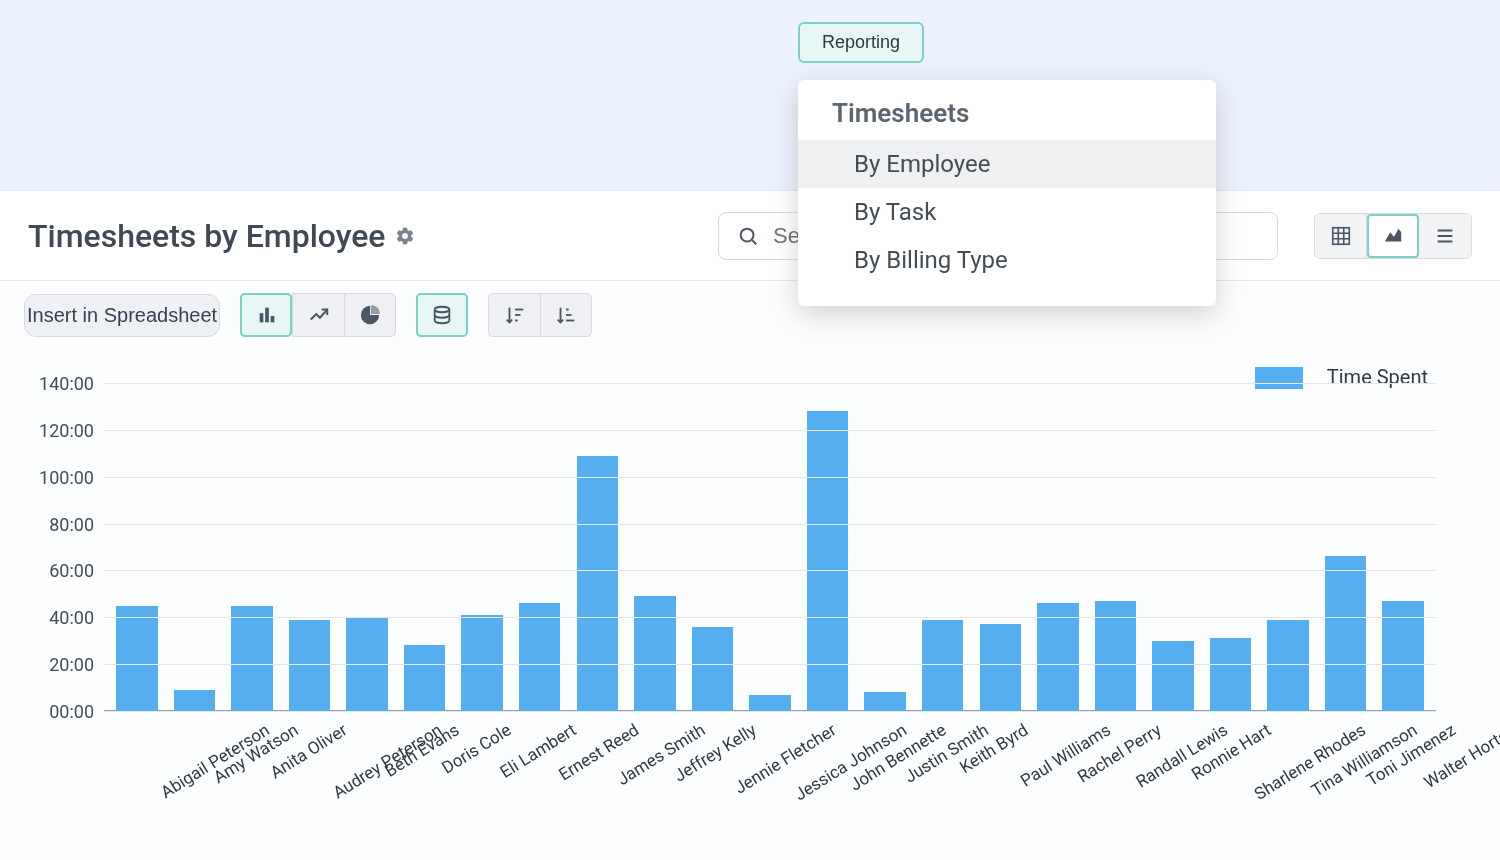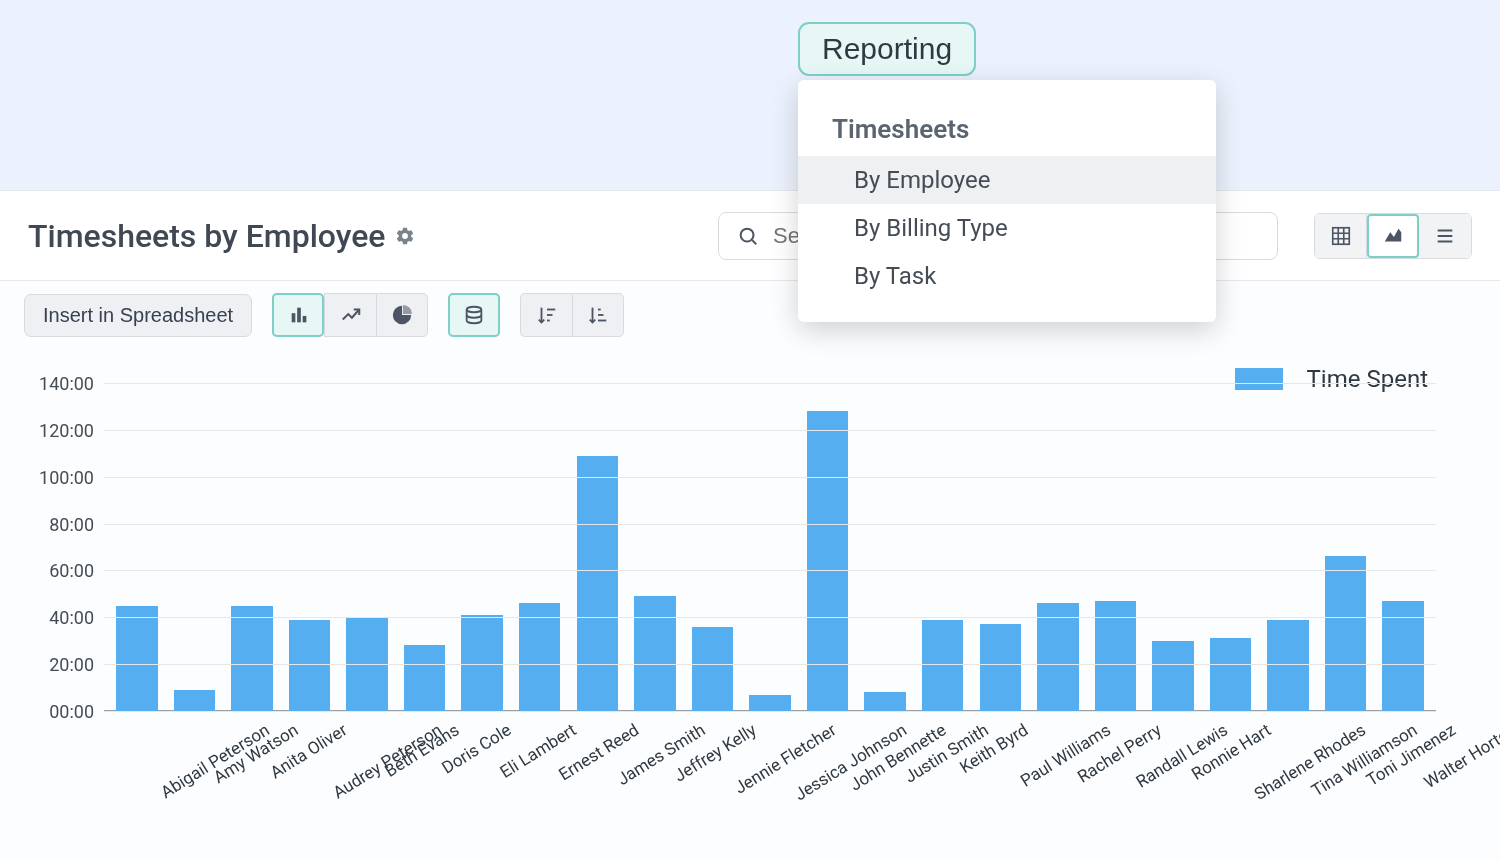--- a/index.html
+++ b/index.html
@@ -4,29 +4,29 @@
 <style>
   * { box-sizing: border-box; margin: 0; padding: 0; }
   html, body { width: 1500px; height: 860px; font-family: -apple-system, "Segoe UI", Roboto, "Helvetica Neue", Arial, sans-serif; color: #374151; }
   body { background: #ecf2fd; overflow: hidden; }
 
   
   .top-band { height: 190px; position: relative; }
 
   .reporting-btn {
     position: absolute; left: 798px; top: 22px;
-    background: #e6f7f6; border: 2px solid #7fcfc9; border-radius: 11px;
-    padding: 8px 22px; font-size: 30px; color: #2f3941; font-weight: 500;
+    background: #e6f7f6; border: 2px solid #7fcfc9; border-radius: 6px;
+    padding: 8px 22px; font-size: 18px; color: #2f3941; font-weight: 500;
     cursor: pointer;
   }
 
   .dropdown {
     position: absolute; left: 798px; top: 80px; width: 418px;
     background: #fff; border-radius: 6px; box-shadow: 0 8px 28px rgba(0,0,0,.18);
-    padding: 22px 0 22px 0; z-index: 50;
+    padding: 6px 0 22px 0; z-index: 50;
   }
   .dropdown .section-title {
     padding: 12px 34px; font-size: 26px; font-weight: 600; color: #5b6570;
   }
   .dropdown .item {
     padding: 10px 34px 10px 56px; font-size: 24px; color: #444d56; cursor: pointer;
   }
   .dropdown .item.selected { background: #eef0f2; }
   .dropdown .bottom-link {
     padding: 14px 34px 0 34px; font-size: 24px; color: #444d56; cursor: pointer;
@@ -66,38 +66,38 @@
 
   .controls-row {
     height: 68px; display: flex; align-items: center; padding: 12px 24px; gap: 12px;
   }
   .measures-btn {
     background: #0f6e8e; color: #fff; border: none; border-radius: 5px; padding: 10px 18px;
     font-size: 20px; font-weight: 600; display: flex; align-items: center; gap: 10px; cursor: pointer;
   }
   .measures-btn .caret { font-size: 14px; }
   .spreadsheet-btn {
-    background: #eef0f3; border: 1px solid #d7dbe0; border-radius: 7px; padding: 9px 18px;
+    background: #eef0f3; border: 1px solid #d7dbe0; border-radius: 12px; padding: 9px 2px;
     font-size: 20px; color: #374151; cursor: pointer;
   }
   .chart-type-group, .sort-group { display: flex; gap: 0; margin-left: 8px; }
   .icon-btn {
     width: 52px; height: 44px; background: #eef0f3; border: 1px solid #d7dbe0; border-right: none;
     display: flex; align-items: center; justify-content: center; cursor: pointer; color: #4b5563;
   }
   .icon-btn:first-child { border-top-left-radius: 5px; border-bottom-left-radius: 5px; }
   .icon-btn:last-child { border-right: 1px solid #d7dbe0; border-top-right-radius: 5px; border-bottom-right-radius: 5px; }
   .icon-btn.active {
     background: #e6f7f6; outline: 2px solid #7fcfc9; outline-offset: -2px; border-radius: 5px; position: relative; z-index: 1;
   }
   .icon-btn.standalone { border-radius: 5px; border-right: 1px solid #d7dbe0; }
 
   
   .chart-wrap { position: relative; height: 508px; padding: 8px 64px 0 64px; }
-  .legend { position: absolute; right: 72px; top: 16px; display: flex; align-items: center; gap: 24px; font-size: 24px; color: #2f3941; }
+  .legend { position: absolute; right: 72px; top: 16px; display: flex; align-items: flex-end; gap: 24px; font-size: 20px; color: #2f3941; }
   .legend .swatch { width: 48px; height: 22px; background: #54aef0; }
 
   .plot { position: absolute; left: 104px; right: 64px; top: 34px; bottom: 146px; }
   .grid-line { position: absolute; left: 0; right: 0; height: 1px; background: #e5e7eb; }
   .y-tick { position: absolute; right: 100%; transform: translateY(-50%); padding-right: 10px; font-size: 18px; color: #444d56; white-space: nowrap; }
   .baseline { position: absolute; left: 0; right: 0; bottom: 0; height: 1px; background: #9aa0a8; }
 
   .bars { position: absolute; inset: 0; display: flex; align-items: flex-end; justify-content: space-around; padding: 0 4px; }
   .bar-slot { flex: 1 1 0; display: flex; align-items: flex-end; justify-content: center; position: relative; height: 100%; }
   .bar { width: 72%; max-width: 48px; background: #54aef0; }
@@ -113,22 +113,22 @@
 <body>
 
 <div class="top-band">
   <button class="reporting-btn">
     <span>Reporting</span>
   </button>
 
   <div class="dropdown">
     <div class="section-title">Timesheets</div>
     <div class="item selected"><span>By Employee</span></div>
+    <div class="item"><span>By Task</span></div>
     <div class="item"><span>By Billing Type</span></div>
-    <div class="item"><span>By Task</span></div>
   </div>
 </div>
 
 <div class="main">
   <div class="toolbar-row">
     <div class="page-title">
       <span>Timesheets by Employee</span>
       <span class="gear">
         <svg width="20" height="20" viewBox="0 0 24 24" fill="currentColor">
             <path d="M19.4 13a7.8 7.8 0 0 0 .07-1 7.8 7.8 0 0 0-.07-1l2.11-1.65a.5.5 0 0 0 .12-.64l-2-3.46a.5.5 0 0 0-.6-.22l-2.49 1a7.3 7.3 0 0 0-1.73-1L14.5 2.5a.5.5 0 0 0-.5-.5h-4a.5.5 0 0 0-.5.42l-.38 2.65a7.3 7.3 0 0 0-1.73 1l-2.49-1a.5.5 0 0 0-.6.22l-2 3.46a.5.5 0 0 0 .12.64L4.53 11a7.8 7.8 0 0 0 0 2L2.42 14.6a.5.5 0 0 0-.12.64l2 3.46a.5.5 0 0 0 .6.22l2.49-1a7.3 7.3 0 0 0 1.73 1l.38 2.65a.5.5 0 0 0 .5.42h4a.5.5 0 0 0 .5-.42l.38-2.65a7.3 7.3 0 0 0 1.73-1l2.49 1a.5.5 0 0 0 .6-.22l2-3.46a.5.5 0 0 0-.12-.64ZM12 15.5A3.5 3.5 0 1 1 15.5 12 3.5 3.5 0 0 1 12 15.5Z"></path>

